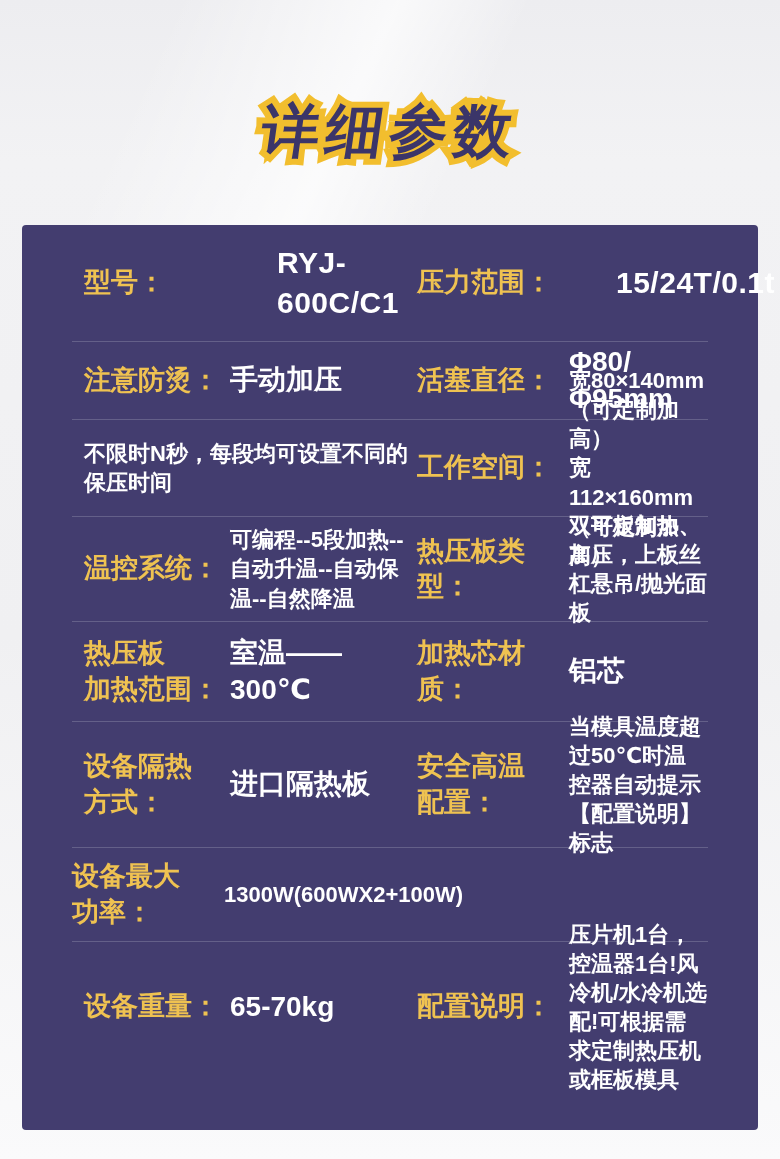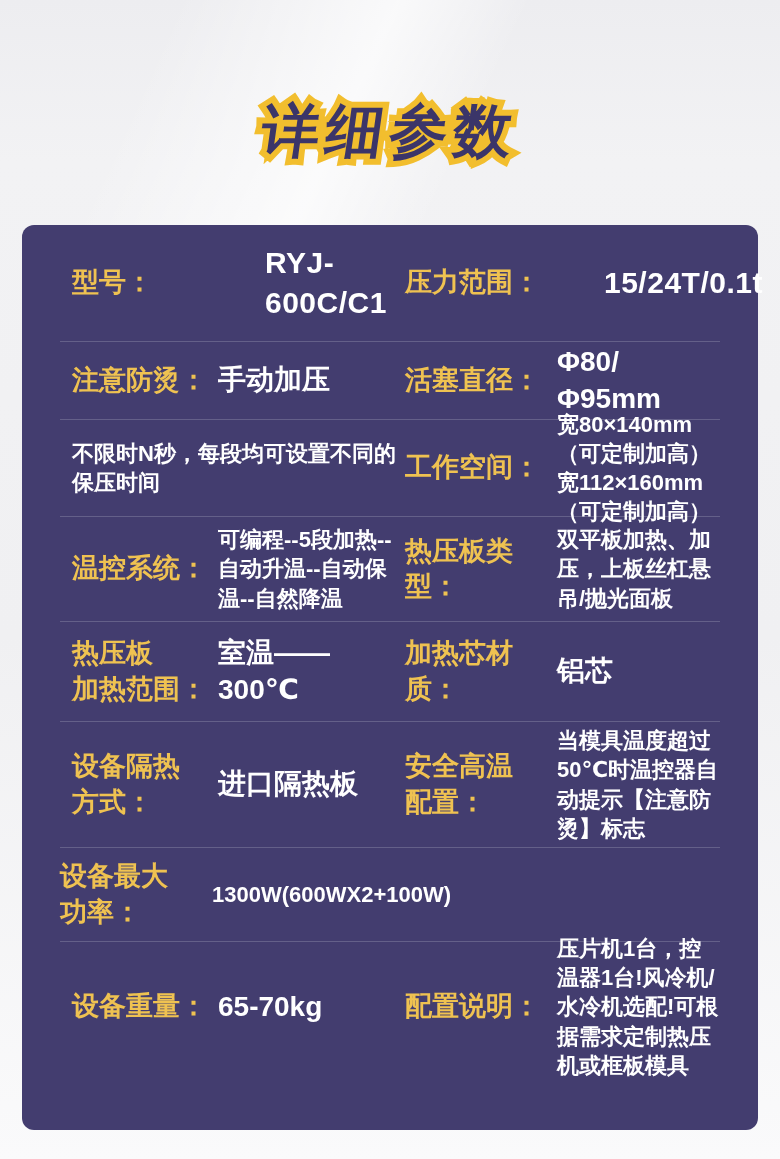--- a/index.html
+++ b/index.html
@@ -40,23 +40,23 @@
   .title .t-fill{
     position:relative;
     color:var(--title-fill);
   }
 
   
   .card{
     position:absolute;left:22px;top:225px;
     width:736px;height:905px;
     box-sizing:border-box;
-    padding:0 38px;
+    padding:0 50px;
     background:var(--card-bg);
-    border-radius:12px;
+    border-radius:4px;
   }
 
   .spec-row{
     display:flex;align-items:center;
     box-sizing:border-box;
     border-bottom:1px solid var(--divider);
   }
   .spec-row:last-child{border-bottom:none;}
   .spec-row:nth-child(1){height:117px;}
   .spec-row:nth-child(2){height:78px;}
@@ -167,21 +167,21 @@
 
   <div class="spec-row">
     <div class="spec-cell left">
       <div class="spec-label">设备隔热
 方式：</div>
       <div class="spec-value short">进口隔热板</div>
     </div>
     <div class="spec-cell right">
       <div class="spec-label">安全高温
 配置：</div>
-      <div class="spec-value">当模具温度超过50℃时温控器自动提示【注意防烫】标志</div>
+      <div class="spec-value">当模具温度超过50℃时温控器自动提示【配置说明】标志</div>
     </div>
   </div>
 
   <div class="spec-row">
     <div class="spec-cell right">
       <div class="spec-label">设备最大
 功率：</div>
       <div class="spec-value">1300W(600WX2+100W)</div>
     </div>
   </div>

